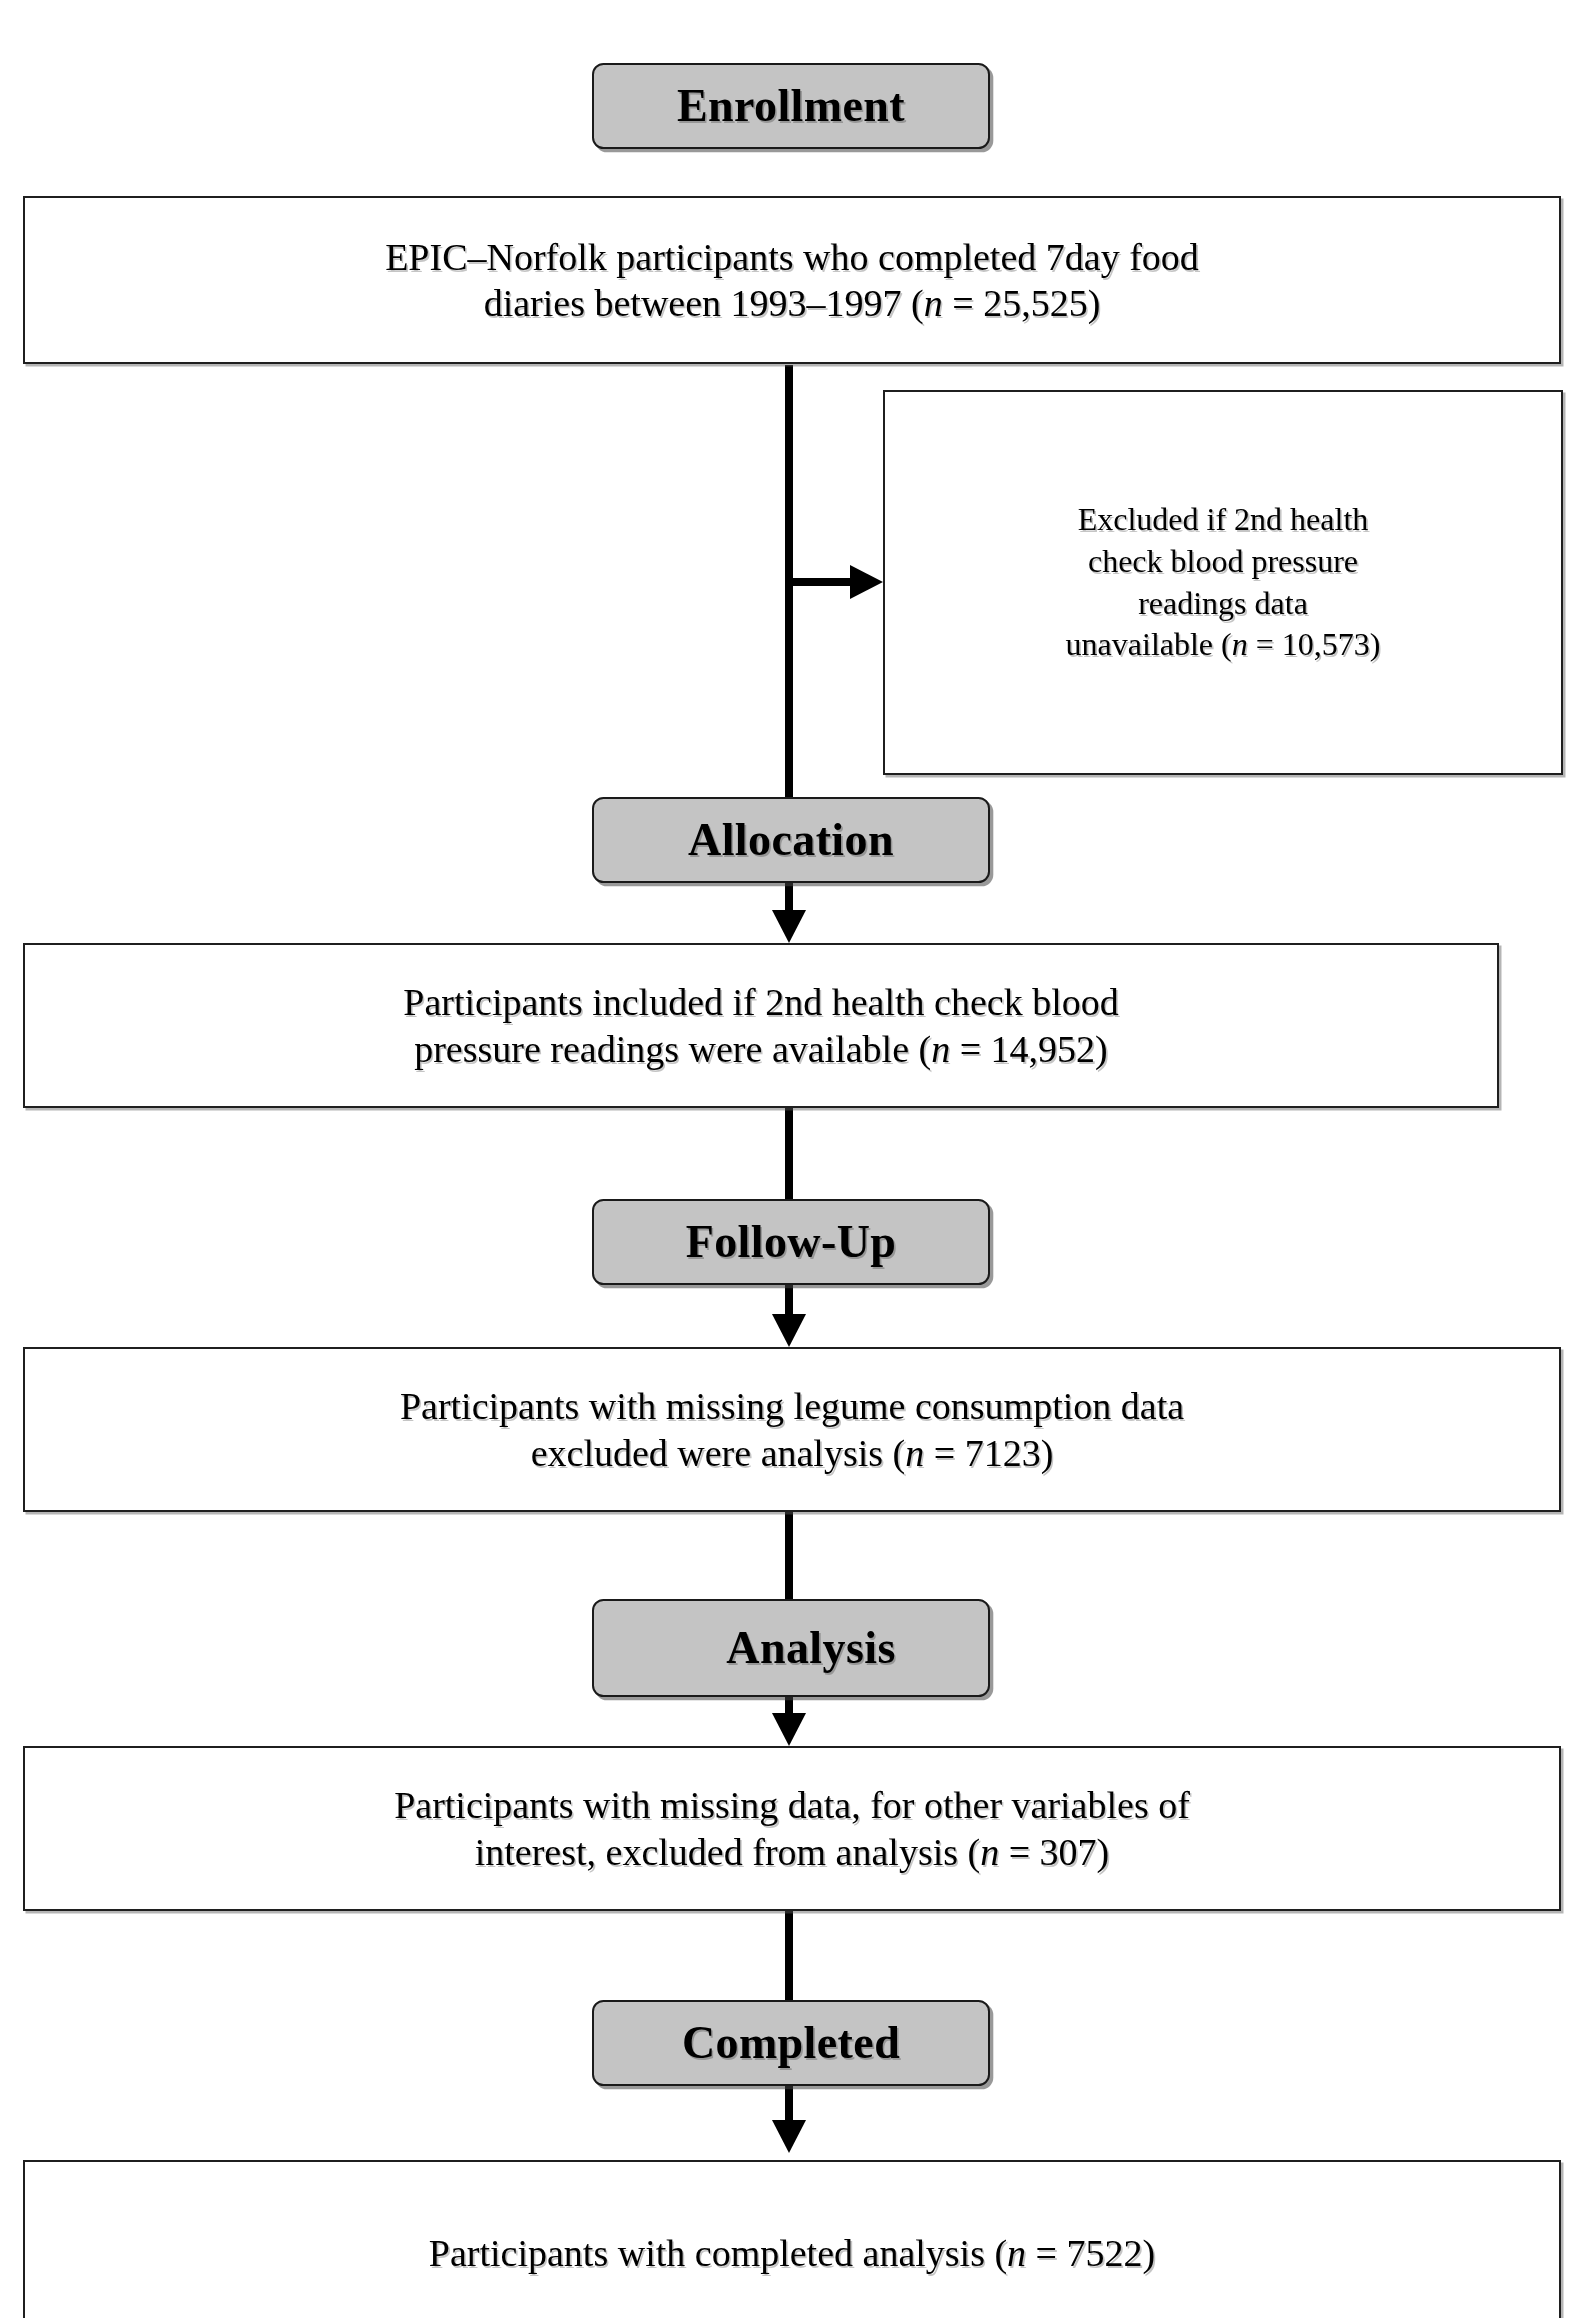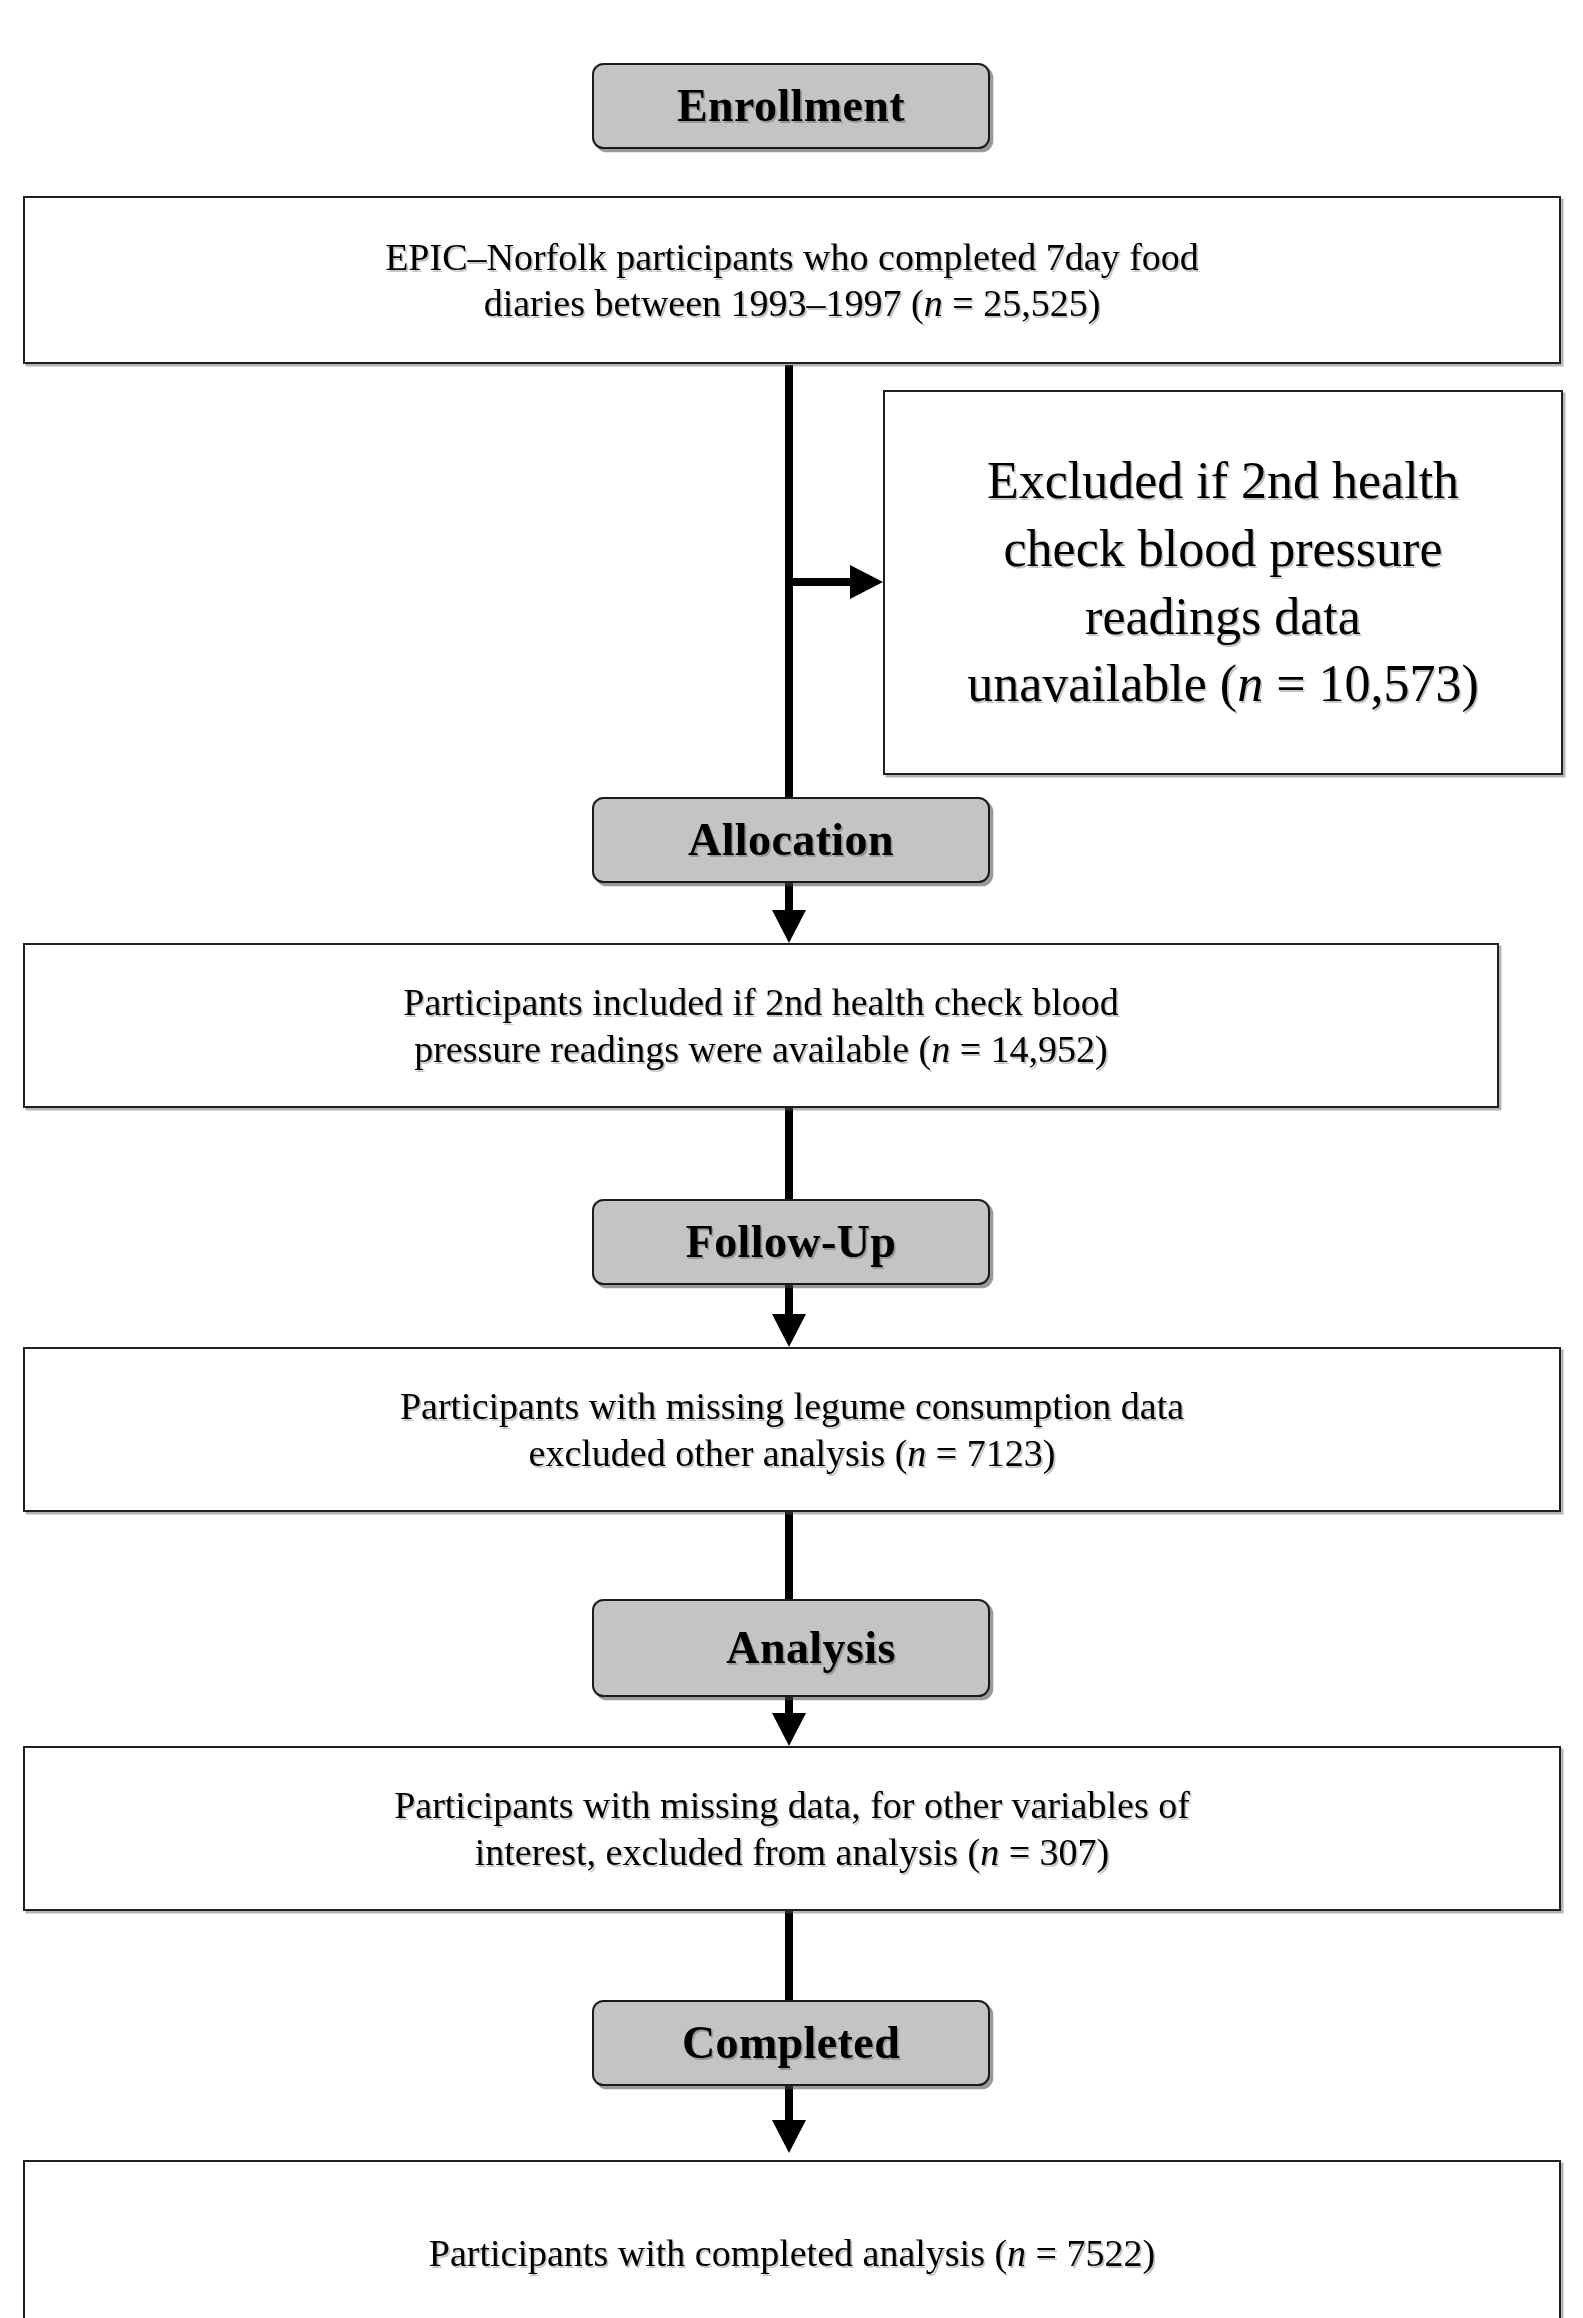--- a/index.html
+++ b/index.html
@@ -59,21 +59,21 @@
     z-index: 4;
   }
   .flow-box .box-text {
     font-size: 38px;
     line-height: 1.22;
     text-align: center;
     color: #000000;
     text-shadow: 1.6px 1.6px 0 rgba(140,140,140,0.5);
   }
   .flow-box.narrow .box-text {
-    font-size: 52px;
+    font-size: 32px;
     line-height: 1.30;
   }
   .box-text .stat-n {
     font-style: italic;
   }
 
   
   .v-line {
     position: absolute;
     background: #000000;
@@ -154,21 +154,21 @@
   <div class="stage-pill" style="left:592px; top:1151px; width:398px; height:86px;">
     <span class="pill-text">Follow-Up</span>
   </div>
 
   <div class="v-line" style="left:785px; top:1236px; height:36px;"></div>
   <div class="arrow-down" style="left:772px; top:1266px;"></div>
 
   <div class="flow-box" style="left:23px; top:1299px; width:1538px; height:165px;">
     <div class="box-text">
       <span>Participants with missing legume consumption data</span><br>
-      <span>excluded other analysis (</span><span class="stat-n">n</span><span> = 7123)</span>
+      <span>excluded were analysis (</span><span class="stat-n">n</span><span> = 7123)</span>
     </div>
   </div>
 
   <div class="v-line" style="left:785px; top:1464px; height:92px;"></div>
 
   <div class="stage-pill" style="left:592px; top:1551px; width:398px; height:98px;padding-left:40px;">
     <span class="pill-text">Analysis</span>
   </div>
 
   <div class="v-line" style="left:785px; top:1635px; height:36px;"></div>

